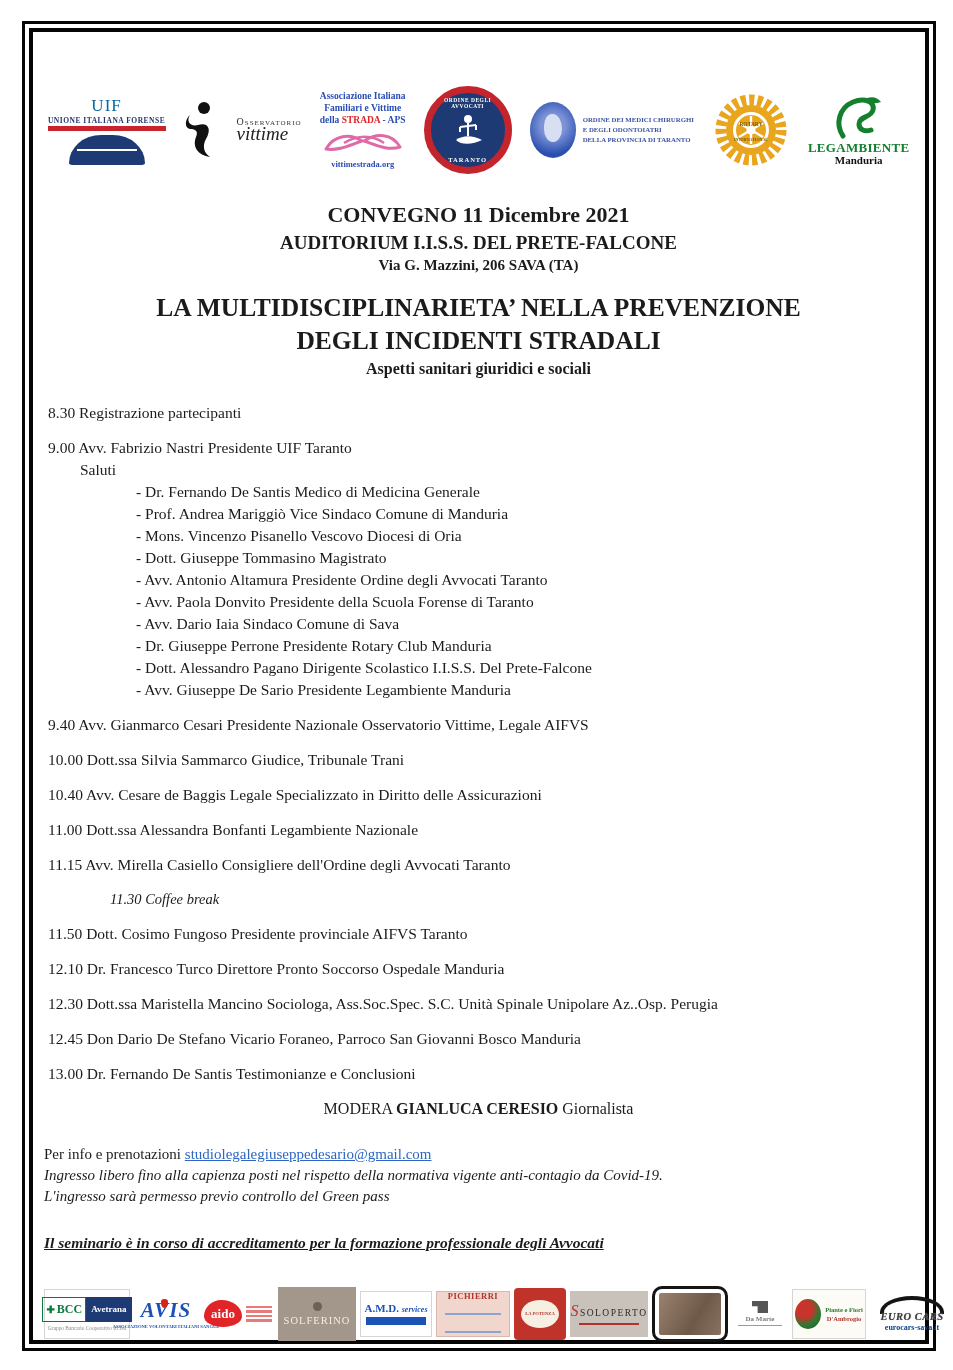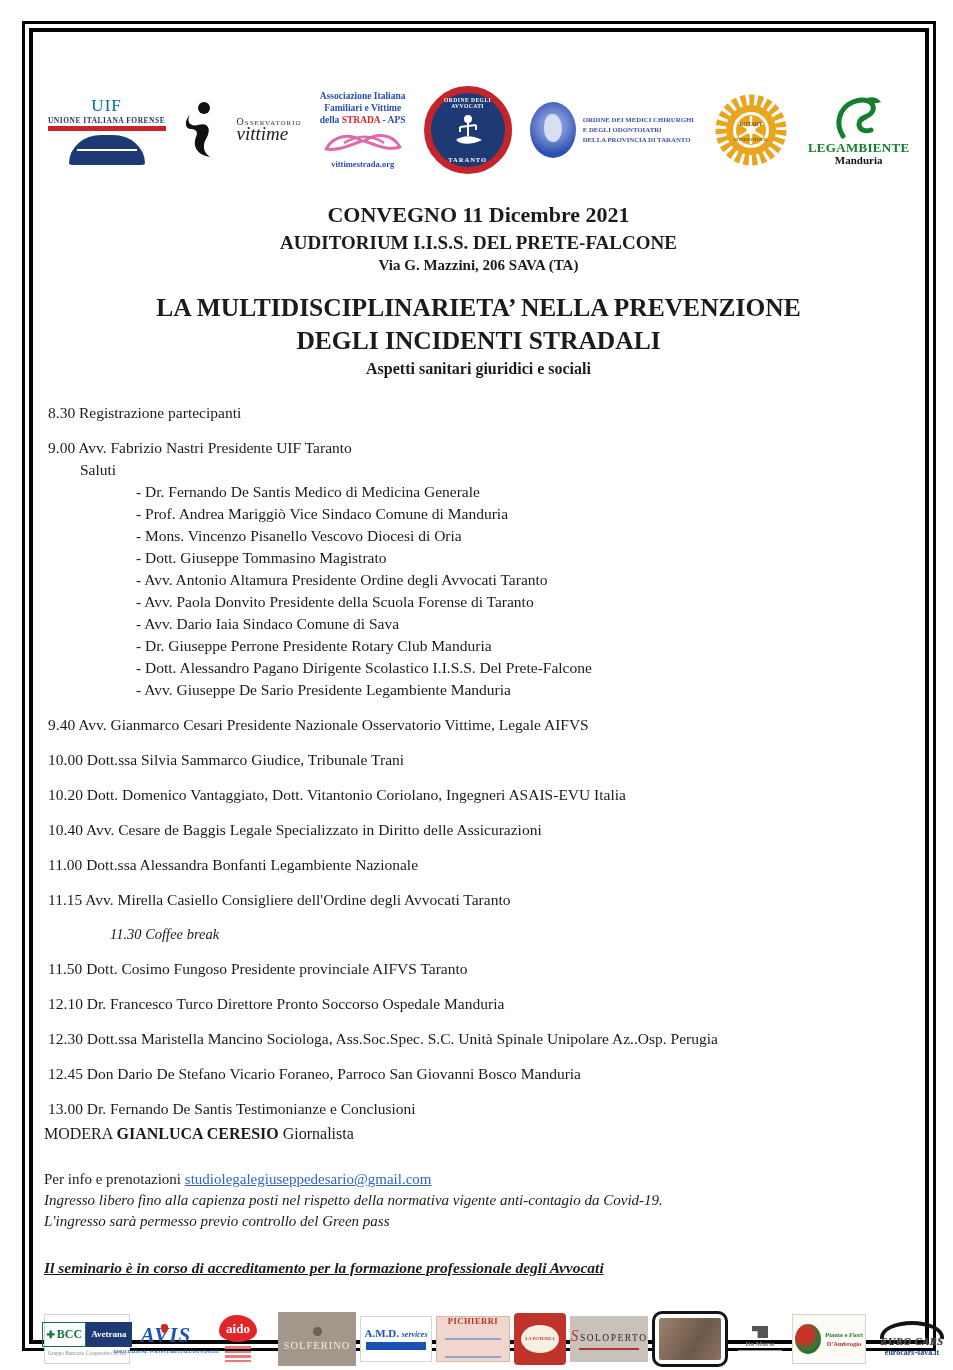--- a/index.html
+++ b/index.html
@@ -54,21 +54,21 @@
   .schedule { margin-top:24px; padding-left:4px; font-size:15.5px; line-height:1.42; }
   .sched-line.main { margin-top:13px; }
   .schedule > .sched-line:first-child { margin-top:0; }
   .sched-line.plain { margin-left:32px; }
   .sched-line.sub { margin-left:88px; }
   .sched-line.coffee { margin:13px 0 13px 62px; font-style:italic; font-size:14.5px; }
   .sched-bold { font-weight:normal; }
   .sched-bold:empty { display:none; }
   .sched-bold::after { content:" "; }
 
-  .modera { text-align:left; margin-top:5px; font-size:16px; }
+  .modera { text-align:center; margin-top:15px; font-size:16px; }
   .modera .b { font-weight:bold; }
 
   
   .footer { margin-top:26px; font-size:15px; line-height:1.42; }
   .email-link { color:#2d66c3; text-decoration:underline; cursor:pointer; }
   .note { font-style:italic; }
   .accreditation { margin-top:24px; font-weight:bold; font-style:italic; text-decoration:underline; font-size:15.5px; }
 
   
   .sponsors { display:flex; align-items:center; justify-content:space-between; gap:4px; margin-top:24px; height:72px; }
@@ -79,21 +79,21 @@
   .bcc-green { color:#0c7a3c; font-weight:bold; font-size:12px; padding:4px 3px; border:1px solid #0c7a3c; display:flex; align-items:center; gap:2px; }
   .bcc-plus { font-size:10px; }
   .bcc-navy { background:#1d3a74; color:#fff; font-size:9px; font-weight:bold; display:flex; align-items:center; padding:0 5px; }
   .bcc-sub { color:#8a8a8a; font-size:5.3px; margin-top:3px; white-space:nowrap; }
 
   .sp-avis { width:64px; }
   .avis-word { color:#1b52b5; font-weight:bold; font-style:italic; font-size:21px; letter-spacing:1px; position:relative; }
   .avis-drop { position:absolute; top:1px; left:20px; width:7px; height:9px; background:#d6241f; border-radius:50% 50% 55% 55%/ 35% 35% 65% 65%; }
   .avis-sub { color:#1b52b5; font-size:4.6px; font-weight:bold; white-space:nowrap; margin-top:1px; }
 
-  .sp-aido { width:72px; flex-direction:column; gap:4px; }
+  .sp-aido { width:72px; flex-direction:row; gap:4px; }
   .aido-blob { background:#e02428; color:#fff; font-weight:bold; font-size:13px; border-radius:46% 54% 50% 50%/60% 60% 40% 40%; padding:7px 7px; line-height:1; }
   .aido-lines { display:flex; flex-direction:column; gap:2px; }
   .aido-lines i { display:block; width:26px; height:2.5px; background:#e87a7a; }
 
   .sp-solferino { width:78px; height:54px; background:#a3968a; color:#f3ede3; }
   .solf-dot { width:9px; height:9px; border-radius:50%; background:#6e6154; margin-bottom:4px; }
   .solf-name { font-size:10.5px; letter-spacing:1px; }
 
   .sp-amd { width:72px; height:46px; border:1px solid #d5d5d5; background:#fff; }
   .amd-name { color:#1b52b5; font-weight:bold; font-size:11px; }
@@ -291,23 +291,20 @@
         </div>
 
         <div class="sched-line main">
           <span class="sched-bold">9.40 Avv. Gianmarco Cesari</span><span class="sched-text">Presidente Nazionale Osservatorio Vittime, Legale AIFVS</span>
         </div>
 
         <div class="sched-line main">
           <span class="sched-bold">10.00 Dott.ssa Silvia Sammarco</span><span class="sched-text">Giudice, Tribunale Trani</span>
         </div>
 
-        <div class="sched-line main">
-          <span class="sched-bold">10.20 Dott. Domenico Vantaggiato, Dott. Vitantonio Coriolano,</span><span class="sched-text">Ingegneri ASAIS-EVU Italia</span>
-        </div>
 
         <div class="sched-line main">
           <span class="sched-bold">10.40 Avv. Cesare de Baggis</span><span class="sched-text">Legale Specializzato in Diritto delle Assicurazioni</span>
         </div>
 
         <div class="sched-line main">
           <span class="sched-bold">11.00 Dott.ssa Alessandra Bonfanti</span><span class="sched-text">Legambiente Nazionale</span>
         </div>
 
         <div class="sched-line main">

